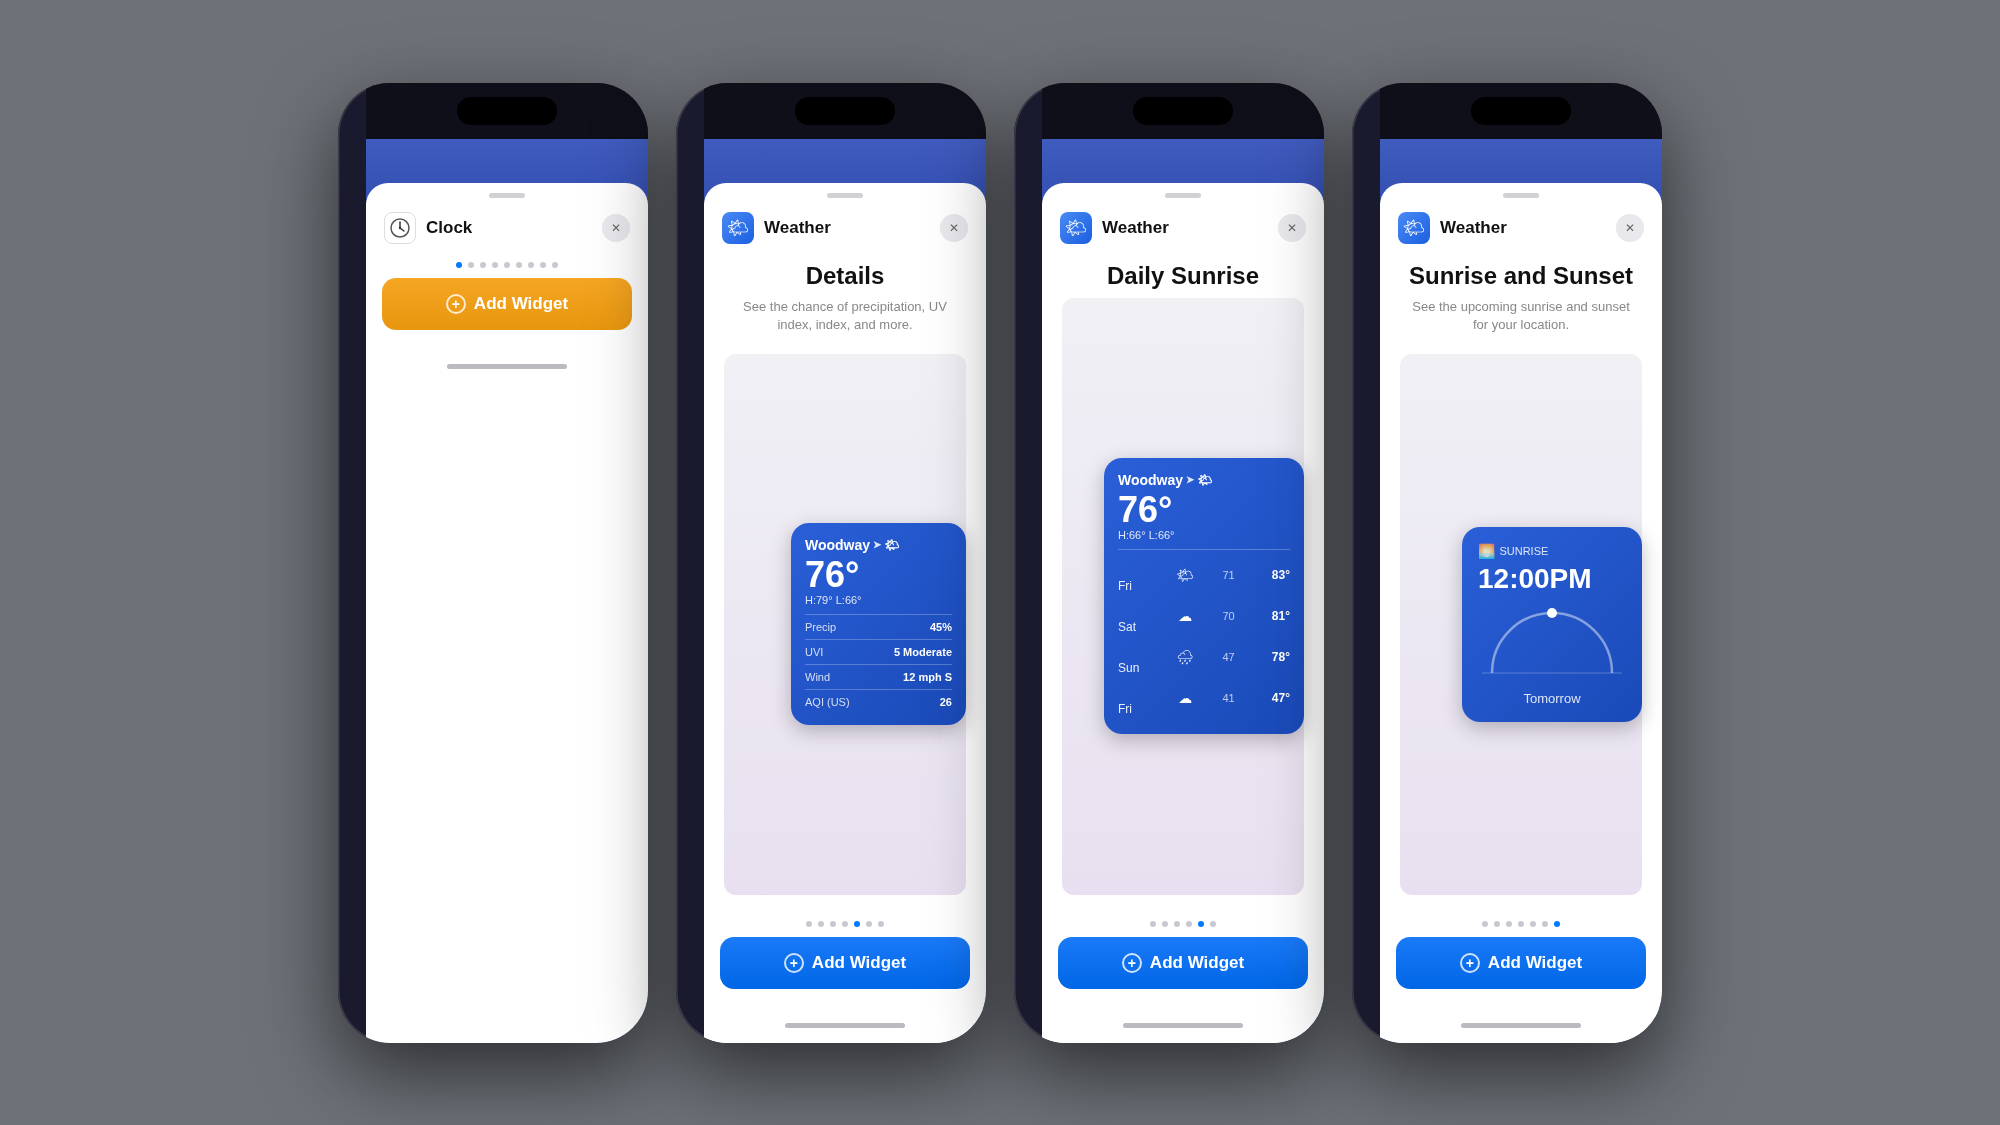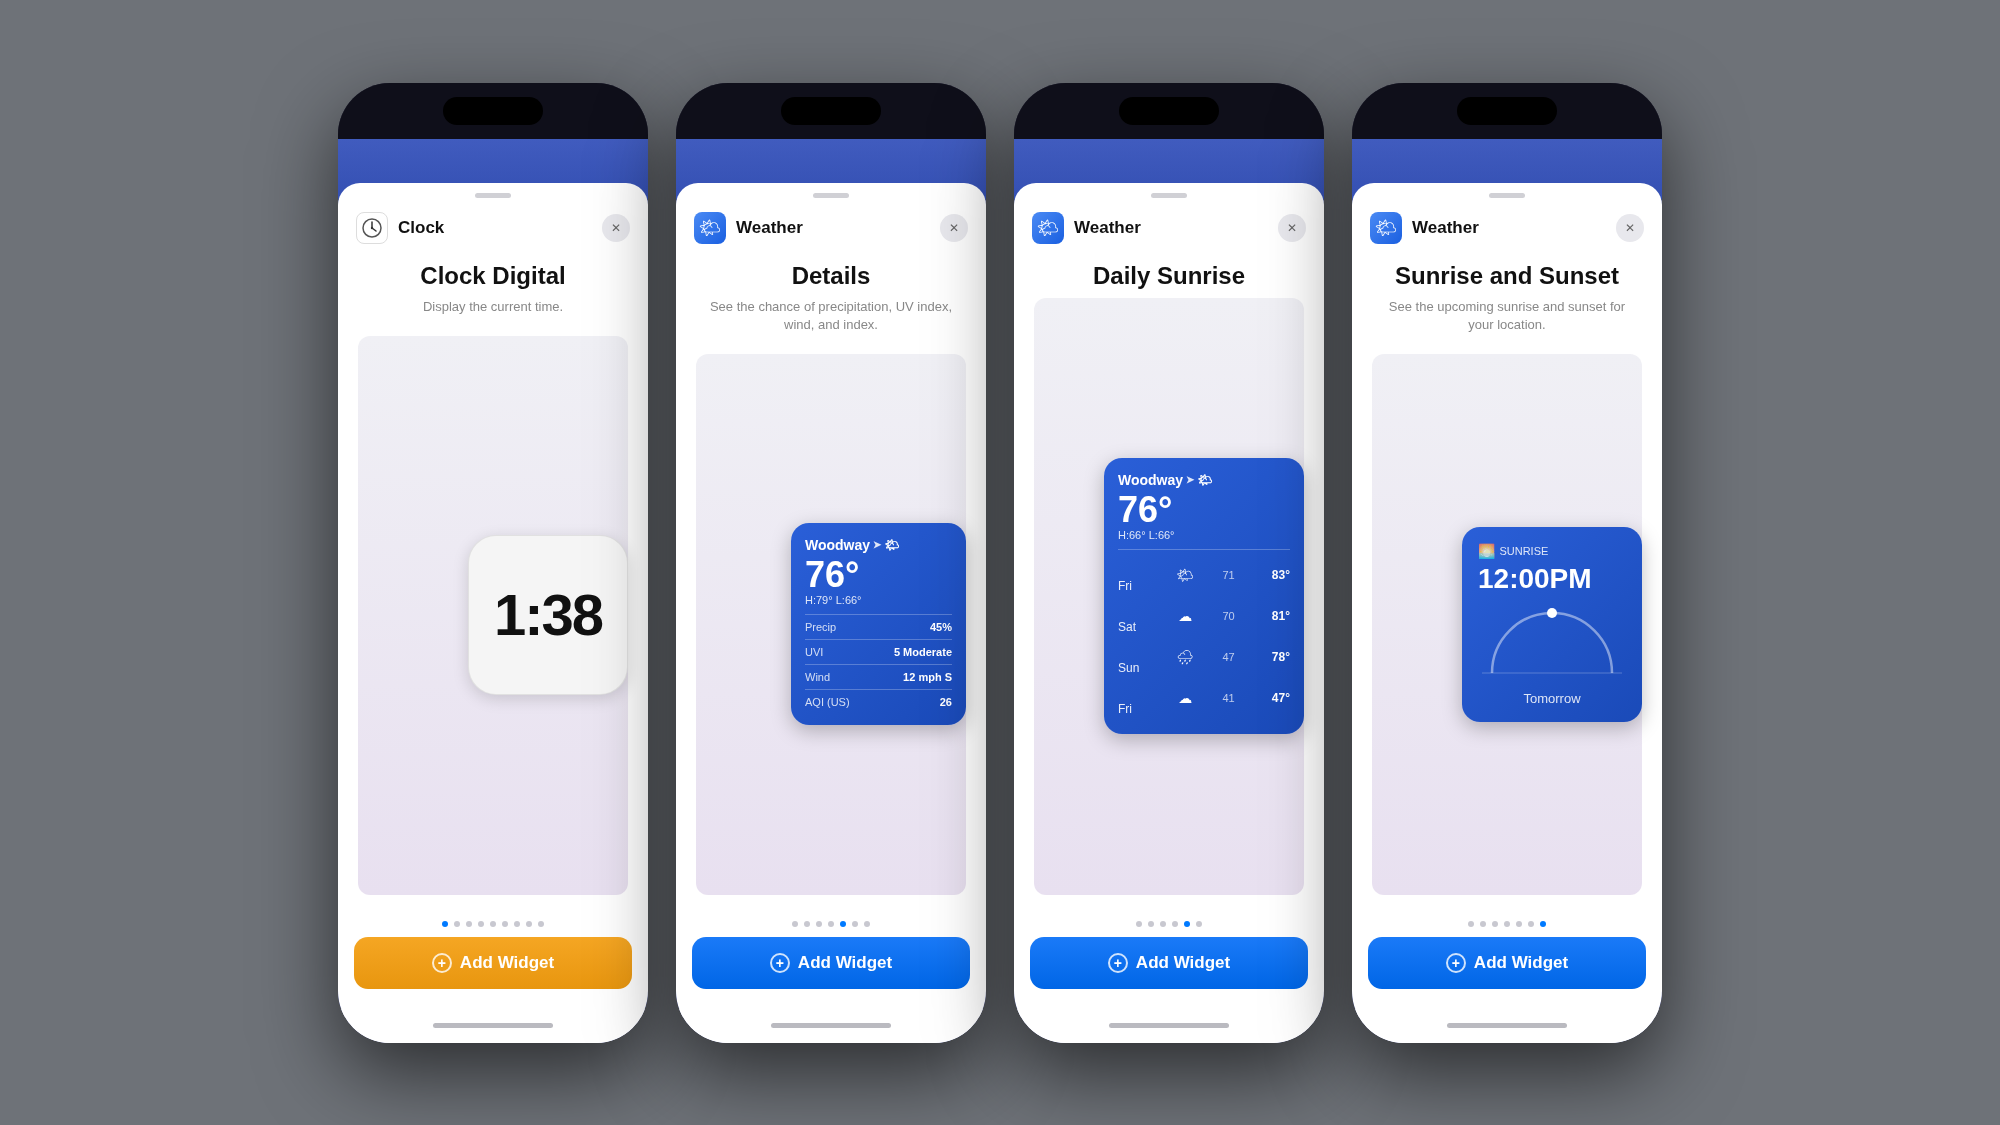--- a/index.html
+++ b/index.html
@@ -25,20 +25,21 @@
       width: 310px;
       height: 960px;
       background: #1a1a2e;
       border-radius: 52px;
       position: relative;
       box-shadow: 0 30px 80px rgba(0,0,0,0.6), inset 0 0 0 1.5px #3a3a4a;
       display: flex;
       flex-direction: column;
       align-items: center;
       overflow: hidden;
+      padding-left: 28px;
     }
 
     
     .phone-top-bar {
       width: 100%;
       height: 56px;
       background: #0f0f1a;
       display: flex;
       align-items: center;
       justify-content: center;
@@ -433,31 +434,20 @@
               <line x1="10" y1="4" x2="10" y2="10" stroke="#333" stroke-width="1.5" stroke-linecap="round"></line>
               <line x1="10" y1="10" x2="14" y2="13" stroke="#333" stroke-width="1.5" stroke-linecap="round"></line>
               <circle cx="10" cy="10" r="1.2" fill="#333"></circle>
             </svg>
           </div>
           <span class="app-name">Clock</span>
           <div class="close-btn">
             <span>✕</span>
           </div>
         </div>
-        <div class="modal-content">
-          <div class="widget-title">Clock Digital</div>
-          <div class="widget-desc">Display the current time.</div>
-          <div class="widget-preview-area">
-            <div class="clock-widget">
-              <div class="clock-widget-inner">
-                <div class="clock-time">1:38</div>
-              </div>
-            </div>
-          </div>
-        </div>
         <div class="page-dots">
           <div class="dot active"></div>
           <div class="dot"></div>
           <div class="dot"></div>
           <div class="dot"></div>
           <div class="dot"></div>
           <div class="dot"></div>
           <div class="dot"></div>
           <div class="dot"></div>
           <div class="dot"></div>
@@ -490,21 +480,21 @@
           <div class="app-icon app-icon-weather">
             <span style="font-size:18px;">🌤</span>
           </div>
           <span class="app-name">Weather</span>
           <div class="close-btn">
             <span>✕</span>
           </div>
         </div>
         <div class="modal-content">
           <div class="widget-title">Details</div>
-          <div class="widget-desc">See the chance of precipitation, UV index, wind, and index.</div>
+          <div class="widget-desc">See the chance of precipitation, UV index, index, and more.</div>
           <div class="widget-preview-area">
             <div class="weather-widget-details">
               <div class="weather-location">
                 <span>Woodway</span>
                 <span style="font-size:10px; opacity:0.85;">➤</span>
                 <span class="weather-icon-cloud">🌤</span>
               </div>
               <div class="weather-temp">76°</div>
               <div class="weather-hl">
                 <span>H:79°</span>

